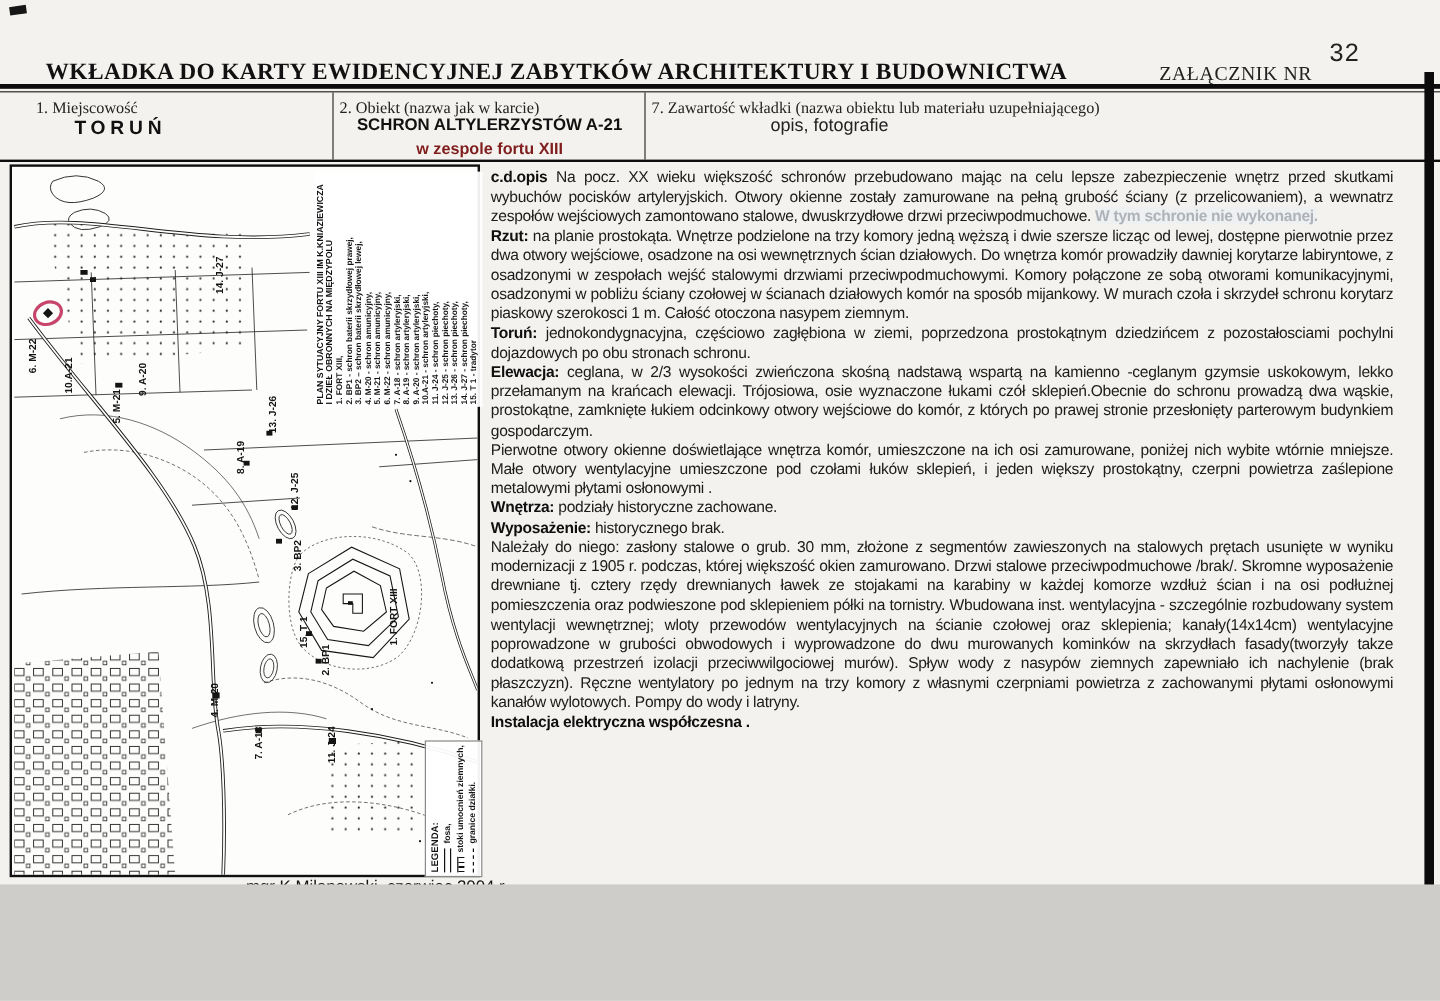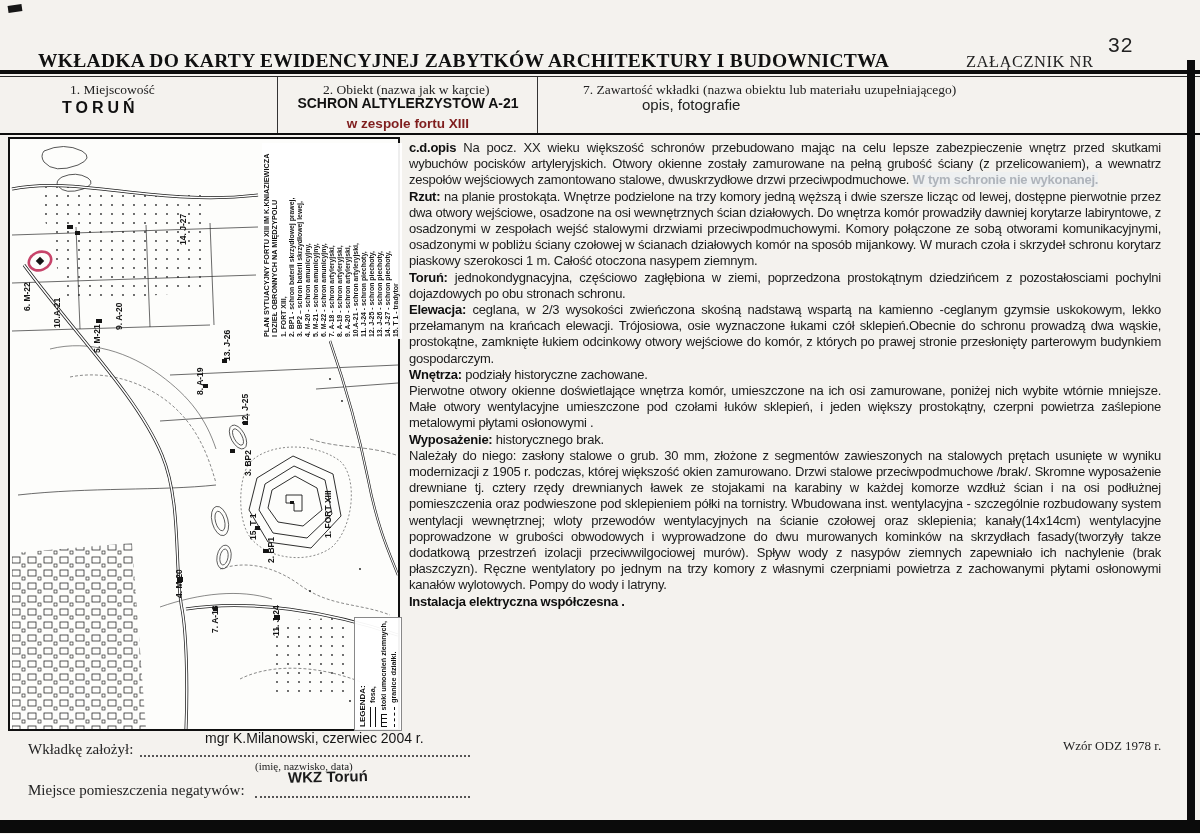--- a/index.html
+++ b/index.html
@@ -1,29 +1,29 @@
 <!DOCTYPE html>
 <html><head>
 <meta charset="utf-8">
 <style>
   html,body{margin:0;padding:0;}
   body{width:1200px;height:834px;background:#cfcdc9;font-family:"Liberation Sans",sans-serif;}
-  .page{position:relative;width:1200px;height:834px;background:#f4f2ee;overflow:hidden;}
+  .page{position:relative;width:1200px;height:737px;background:#f4f2ee;overflow:hidden;}
   .abs{position:absolute;}
 
   
   .page-num{left:1108px;top:33px;font-size:21px;color:#222;letter-spacing:1px;}
   .doc-title{left:38px;top:50px;font-family:"Liberation Serif",serif;font-weight:bold;font-size:19.5px;color:#111;letter-spacing:0.3px;white-space:nowrap;}
   .attachment{left:966px;top:52px;font-family:"Liberation Serif",serif;font-size:16.5px;color:#222;letter-spacing:0.5px;}
   .rule-thick{left:0;top:70px;width:1200px;height:4px;background:#0d0d0d;}
   .rule-thin{left:0;top:76px;width:1200px;height:1px;background:#2a2a2a;}
   .rule-fields{left:0;top:133px;width:1200px;height:2px;background:#0d0d0d;}
   .vsep{top:77px;width:1px;height:56px;background:#333;}
   .vsep1{left:277px;} .vsep2{left:537px;}
-  .flabel{font-family:"Liberation Serif",serif;font-size:13.5px;color:#222;white-space:nowrap;margin-left:40px;}
+  .flabel{font-family:"Liberation Serif",serif;font-size:13.5px;color:#222;white-space:nowrap;}
   .f1-label{left:30px;top:82px;} 
   .f1-value{left:62px;top:99px;font-weight:bold;font-size:16px;letter-spacing:4px;color:#111;}
   .f2-label{left:283px;top:82px;}
   .f2-value1{left:281px;top:95px;width:254px;text-align:center;font-weight:bold;font-size:14px;color:#111;white-space:nowrap;}
   .f2-value2{left:281px;top:116px;width:254px;text-align:center;font-weight:bold;font-size:13.5px;color:#7f1d1d;}
   .f3-label{left:543px;top:82px;}
   .f3-value{left:642px;top:96px;font-size:15px;color:#222;}
 
   
   .map-box{left:8px;top:137px;width:392px;height:594px;border:2px solid #101010;background:#fdfdfb;box-sizing:border-box;}
@@ -234,22 +234,22 @@
           <span>granice działki.</span>
         </div>
     </div>
   </div>
 
   <div class="abs desc">
     <p><span class="lead">c.d.opis</span><span> Na pocz. XX wieku większość schronów przebudowano mając na celu lepsze zabezpieczenie wnętrz przed skutkami wybuchów pocisków artyleryjskich. Otwory okienne zostały zamurowane na pełną grubość ściany (z przelicowaniem), a wewnatrz zespołów wejściowych zamontowano stalowe, dwuskrzydłowe drzwi przeciwpodmuchowe. </span><span class="faded">W tym schronie nie wykonanej.</span></p>
     <p><span class="lead">Rzut:</span><span> na planie prostokąta. Wnętrze podzielone na trzy komory jedną węższą i dwie szersze licząc od lewej, dostępne pierwotnie przez dwa otwory wejściowe, osadzone na osi wewnętrznych ścian działowych. Do wnętrza komór prowadziły dawniej korytarze labiryntowe, z osadzonymi w zespołach wejść stalowymi drzwiami przeciwpodmuchowymi. Komory połączone ze sobą otworami komunikacyjnymi, osadzonymi w pobliżu ściany czołowej w ścianach działowych komór na sposób mijankowy. W murach czoła i skrzydeł schronu korytarz piaskowy szerokosci 1 m. Całość otoczona nasypem ziemnym.</span></p>
     <p><span class="lead">Toruń:</span><span> jednokondygnacyjna, częściowo zagłębiona w ziemi, poprzedzona prostokątnym dziedzińcem z pozostałosciami pochylni dojazdowych po obu stronach schronu.</span></p>
     <p><span class="lead">Elewacja:</span><span> ceglana, w 2/3 wysokości zwieńczona skośną nadstawą wspartą na kamienno -ceglanym gzymsie uskokowym, lekko przełamanym na krańcach elewacji. Trójosiowa, osie wyznaczone łukami czół sklepień.Obecnie do schronu prowadzą dwa wąskie, prostokątne, zamknięte łukiem odcinkowy otwory wejściowe do komór, z których po prawej stronie przesłonięty parterowym budynkiem gospodarczym.</span></p>
+    <p><span class="lead"></span><span>Pierwotne otwory okienne doświetlające wnętrza komór, umieszczone na ich osi zamurowane, poniżej nich wybite wtórnie mniejsze. Małe otwory wentylacyjne umieszczone pod czołami łuków sklepień, i jeden większy prostokątny, czerpni powietrza zaślepione metalowymi płytami osłonowymi .</span></p>
     <p><span class="lead">Wnętrza:</span><span> podziały historyczne zachowane.</span></p>
-    <p><span class="lead"></span><span>Pierwotne otwory okienne doświetlające wnętrza komór, umieszczone na ich osi zamurowane, poniżej nich wybite wtórnie mniejsze. Małe otwory wentylacyjne umieszczone pod czołami łuków sklepień, i jeden większy prostokątny, czerpni powietrza zaślepione metalowymi płytami osłonowymi .</span></p>
     <p><span class="lead">Wyposażenie:</span><span> historycznego brak.</span></p>
     <p><span class="lead"></span><span>Należały do niego: zasłony stalowe o grub. 30 mm, złożone z segmentów zawieszonych na stalowych prętach usunięte w wyniku modernizacji z 1905 r. podczas, której większość okien zamurowano. Drzwi stalowe przeciwpodmuchowe /brak/. Skromne wyposażenie drewniane tj. cztery rzędy drewnianych ławek ze stojakami na karabiny w każdej komorze wzdłuż ścian i na osi podłużnej pomieszczenia oraz podwieszone pod sklepieniem półki na tornistry. Wbudowana inst. wentylacyjna - szczególnie rozbudowany system wentylacji wewnętrznej; wloty przewodów wentylacyjnych na ścianie czołowej oraz sklepienia; kanały(14x14cm) wentylacyjne poprowadzone w grubości obwodowych i wyprowadzone do dwu murowanych kominków na skrzydłach fasady(tworzyły takze dodatkową przestrzeń izolacji przeciwwilgociowej murów). Spływ wody z nasypów ziemnych zapewniało ich nachylenie (brak płaszczyzn). Ręczne wentylatory po jednym na trzy komory z własnymi czerpniami powietrza z zachowanymi płytami osłonowymi kanałów wylotowych. Pompy do wody i latryny.</span></p>
     <p><span class="lead">Instalacja elektryczna współczesna .</span><span></span></p>
   </div>
 
   <div class="abs f-serif founder-label">Wkładkę założył:</div>
   <div class="abs founder-value">mgr K.Milanowski, czerwiec 2004 r.</div>
   <div class="abs dotline1"></div>
   <div class="abs f-serif founder-hint">(imię, nazwisko, data)</div>
   <div class="abs founder-org">WKZ Toruń</div>

